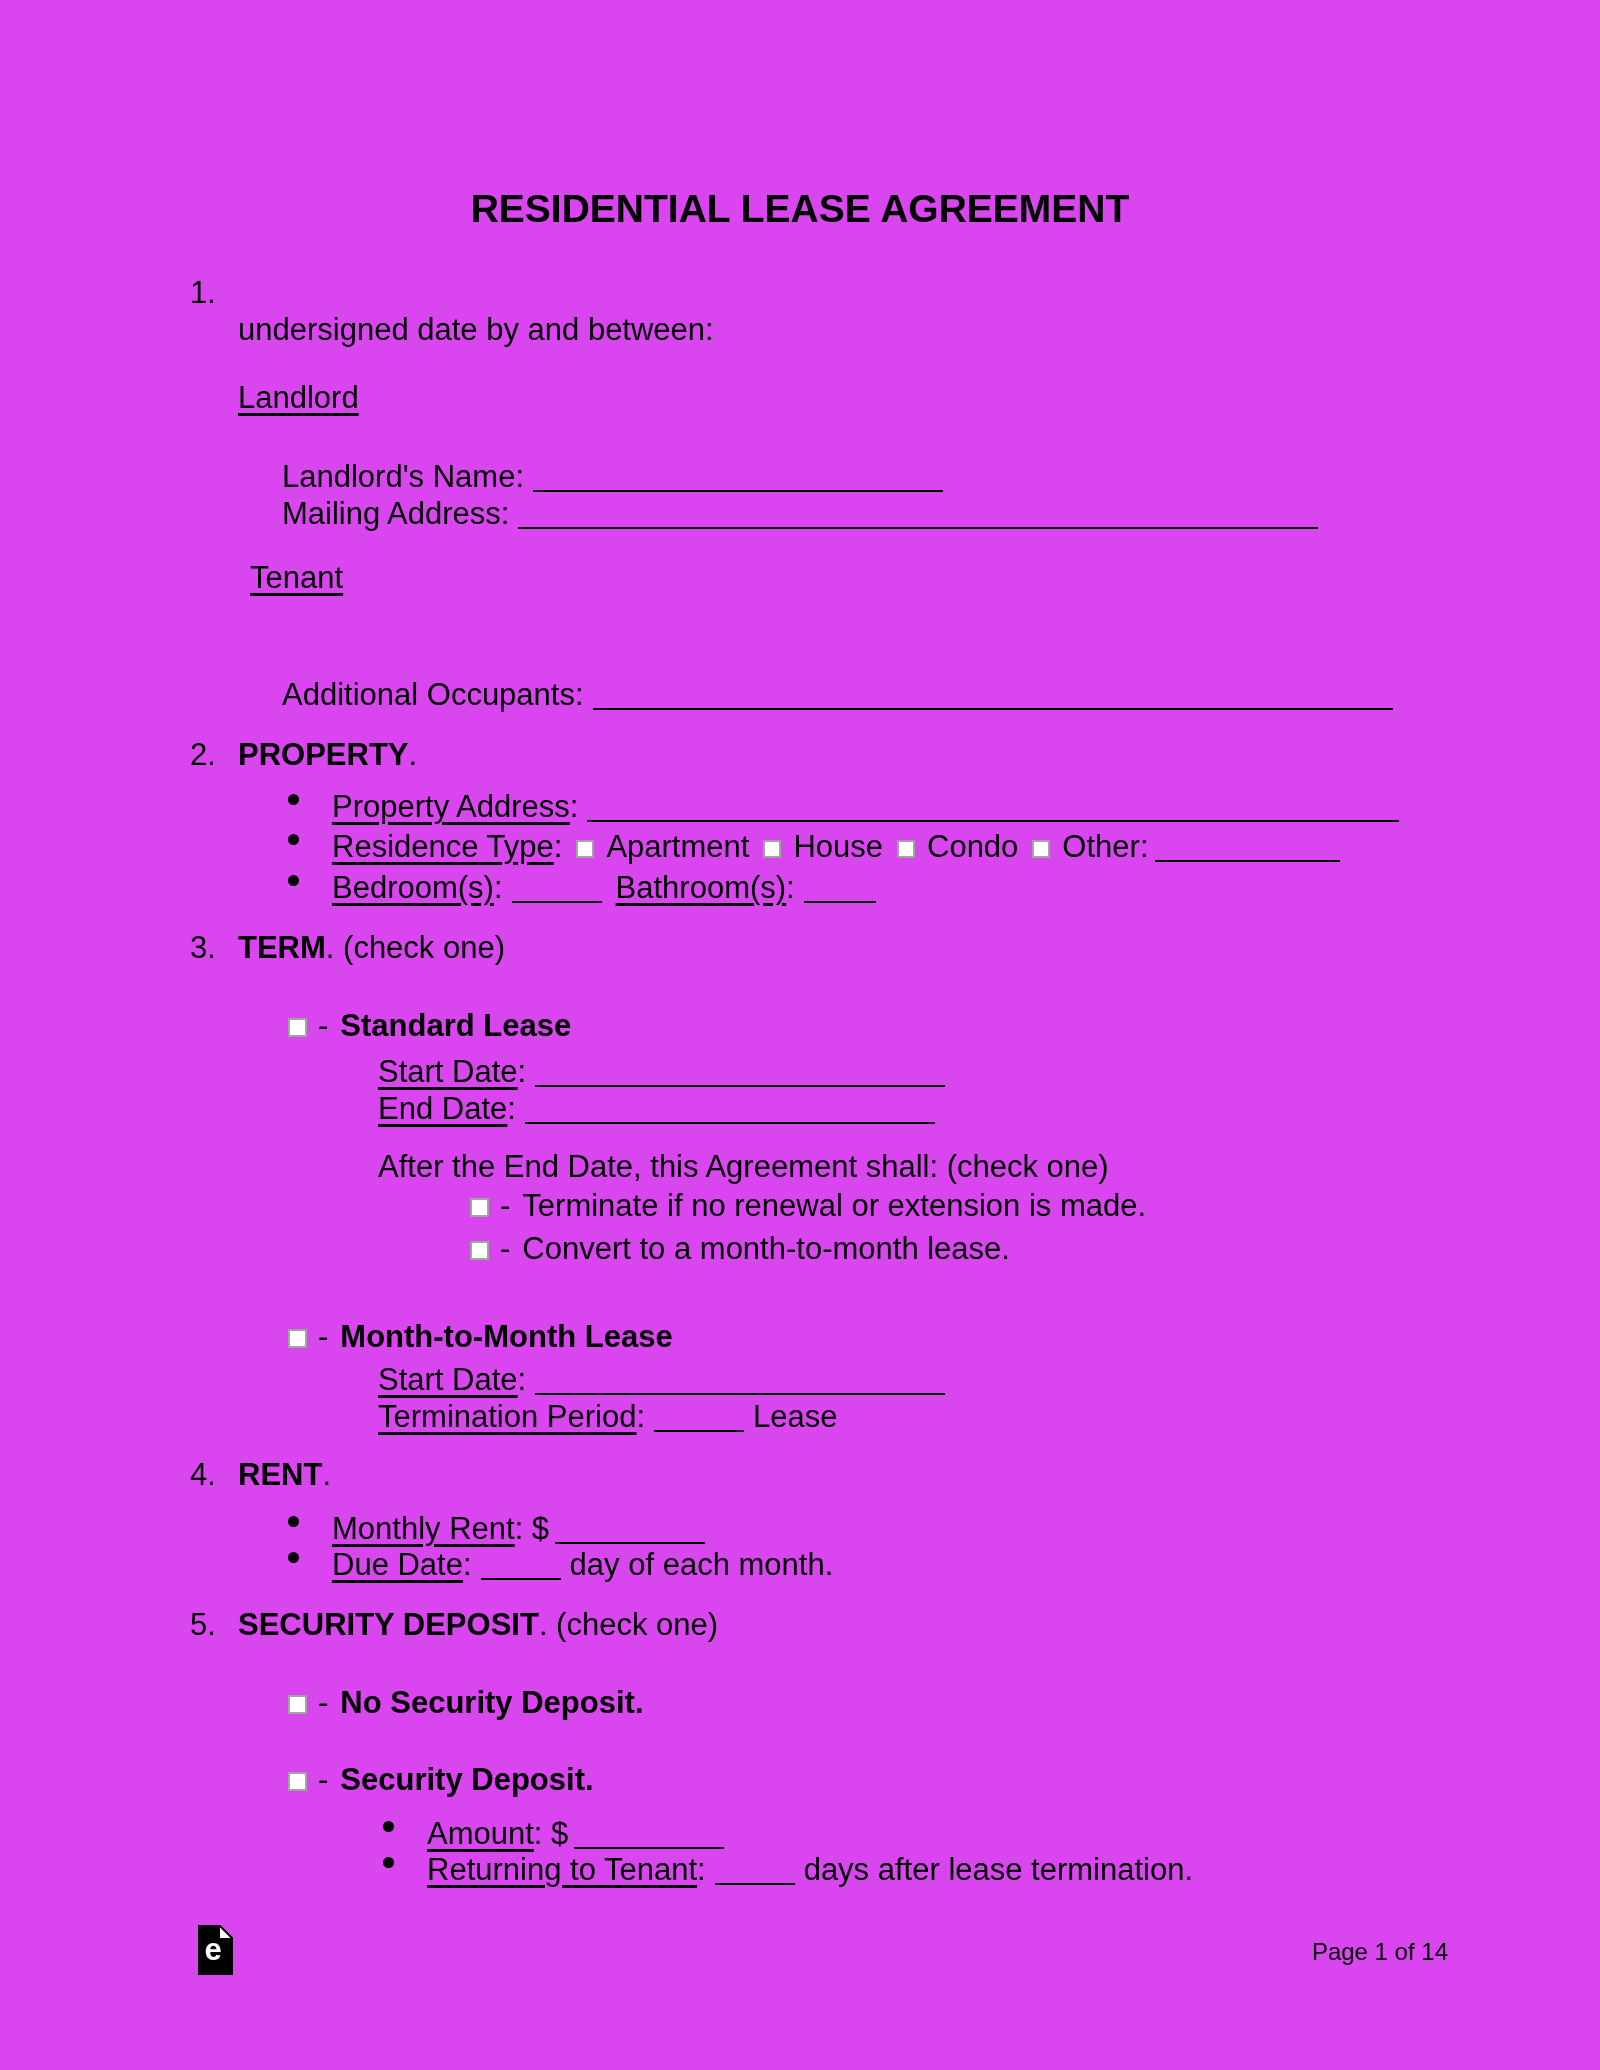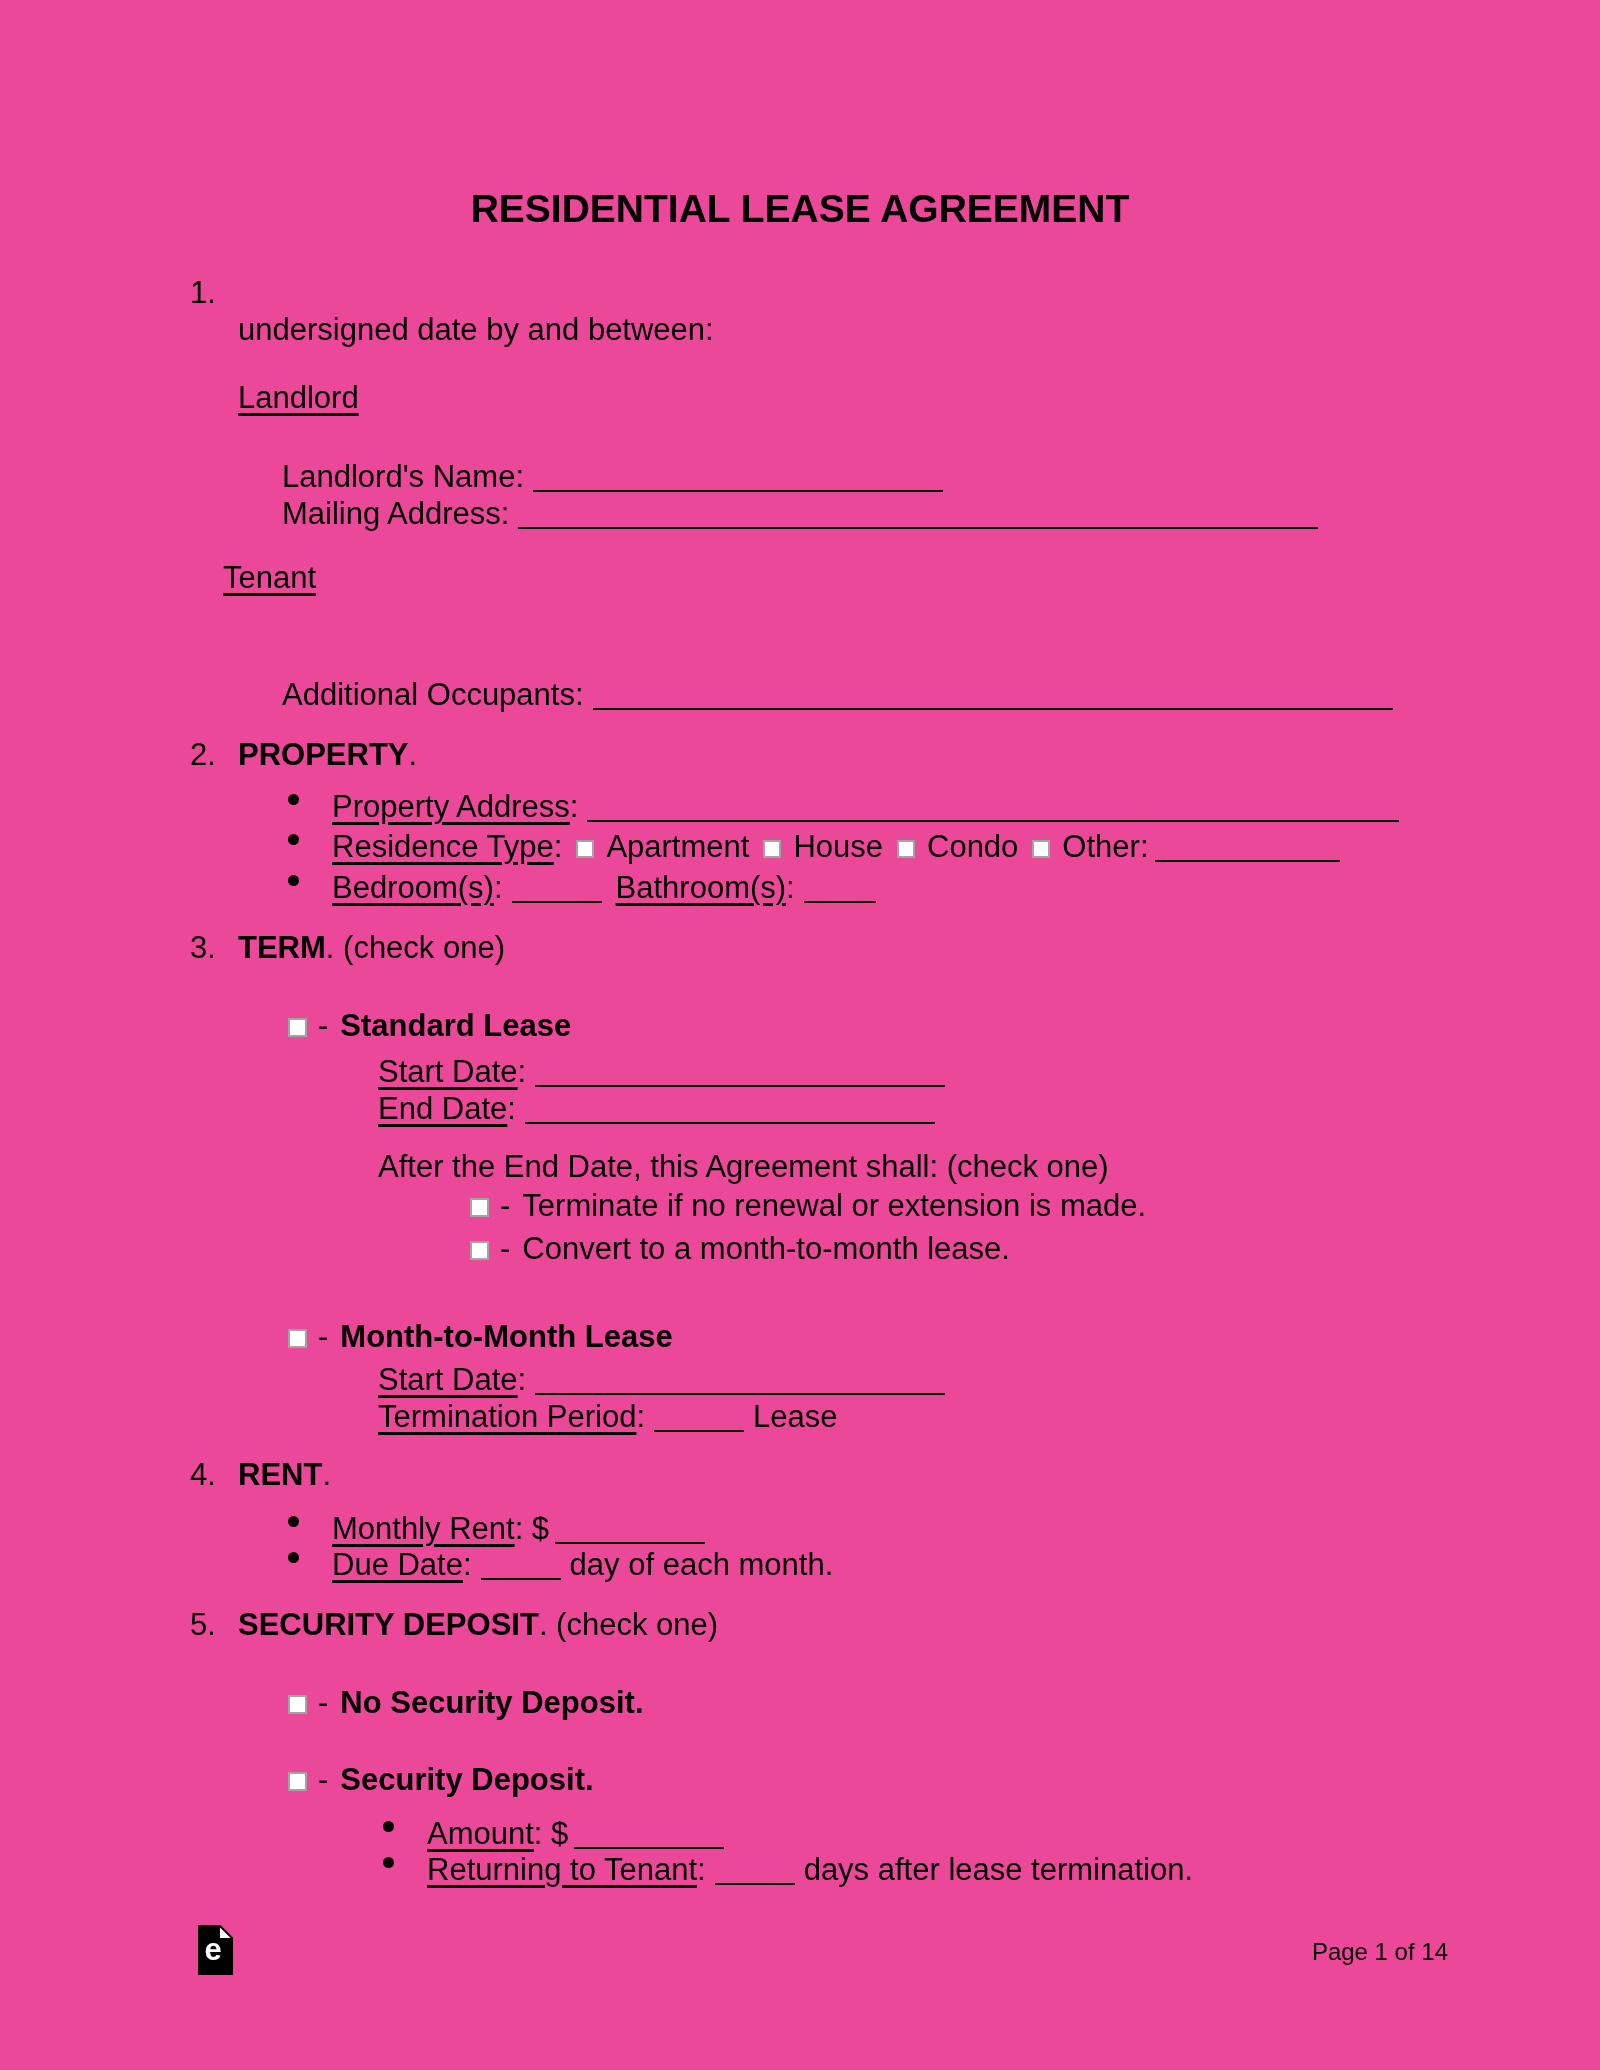--- a/index.html
+++ b/index.html
@@ -1,17 +1,17 @@
 <!DOCTYPE html>
 <html><head>
 <meta charset="utf-8">
 <style>
   html,body{margin:0;padding:0;background:#e8e8e8;}
   .page{
-    position:relative;width:1600px;height:2070px;background:#ec4899;
+    position:relative;width:1600px;height:2070px;background:#d946ef;
     font-family:"Liberation Sans","DejaVu Sans",sans-serif;
     font-size:31px;line-height:31px;color:#000;overflow:hidden;
     margin:0 auto;
   }
   .r{position:absolute;left:0;white-space:nowrap;}
   .title{width:1600px;text-align:center;font-weight:700;font-size:39px;line-height:39px;}
   .b{font-weight:700;}
   .u{text-decoration:underline;text-decoration-thickness:2.5px;text-underline-offset:5px;text-align:center;}
   .blank{
     display:inline-block;border-bottom:2.5px solid #000;height:1em;
@@ -51,21 +51,21 @@
     <span class="u">Landlord</span>
   </div>
 
   <div class="r" style="top:454px;left:282px">
     <span>Landlord's Name:</span><span class="blank" style="width:410px"></span>
   </div>
   <div class="r" style="top:491px;left:282px">
     <span>Mailing Address:</span><span class="blank" style="width:800px"></span>
   </div>
 
-  <div class="r" style="top:562px;left:223px">
+  <div class="r" style="top:562px;left:250px">
     <span class="u">Tenant</span>
   </div>
 
   <div class="r" style="top:672px;left:282px">
     <span>Additional Occupants:</span><span class="blank" style="width:800px"></span>
   </div>
 
   <div class="r" style="top:739px;left:190px">2.</div>
   <div class="r" style="top:739px;left:238px">
     <span class="b">PROPERTY</span><span>.</span>

